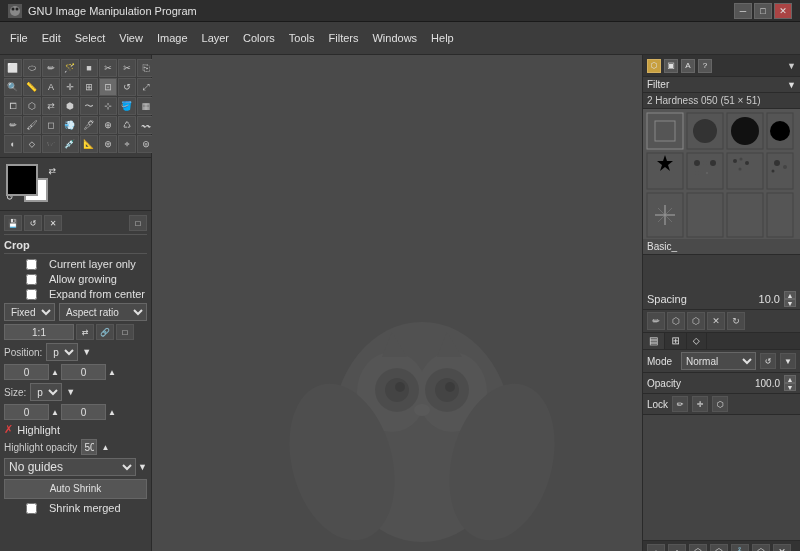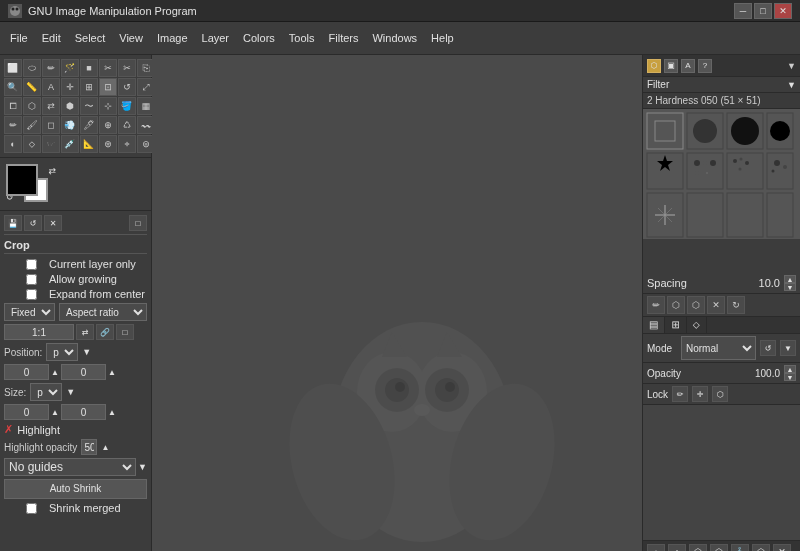--- a/index.html
+++ b/index.html
@@ -415,21 +415,21 @@
     .mode-label {
       font-size: 10px;
       width: 30px;
     }
     .mode-select {
       flex: 1;
       background: #4a4a4a;
       border: 1px solid #666;
       color: #e0e0e0;
       font-size: 10px;
-      height: 24px;
+      height: 18px;
     }
     .mode-btn {
       width: 16px;
       height: 16px;
       background: #4a4a4a;
       border: 1px solid #555;
       display: flex;
       align-items: center;
       justify-content: center;
       font-size: 8px;
@@ -793,20 +793,21 @@
         <line x1="10" y1="104" x2="30" y2="104" stroke="#aaa" stroke-width="1"></line>
         <line x1="20" y1="94" x2="20" y2="114" stroke="#aaa" stroke-width="1"></line>
         <line x1="13" y1="97" x2="27" y2="111" stroke="#888" stroke-width="0.5"></line>
         <line x1="27" y1="97" x2="13" y2="111" stroke="#888" stroke-width="0.5"></line>
         <rect x="42" y="82" width="36" height="44" fill="#555" stroke="#444" stroke-width="1"></rect>
         <rect x="82" y="82" width="36" height="44" fill="#555" stroke="#444" stroke-width="1"></rect>
         <rect x="122" y="82" width="26" height="44" fill="#555" stroke="#444" stroke-width="1"></rect>
       </svg>
     </div>
 
+    <div class="brush-category">Basic_</div>
 
     <div class="spacing-row">
       <span class="spacing-label">Spacing</span>
       <span class="spacing-value">10.0</span>
       <div class="spacing-spinner">
         <div class="spinner-btn">▲</div>
         <div class="spinner-btn">▼</div>
       </div>
     </div>
 

